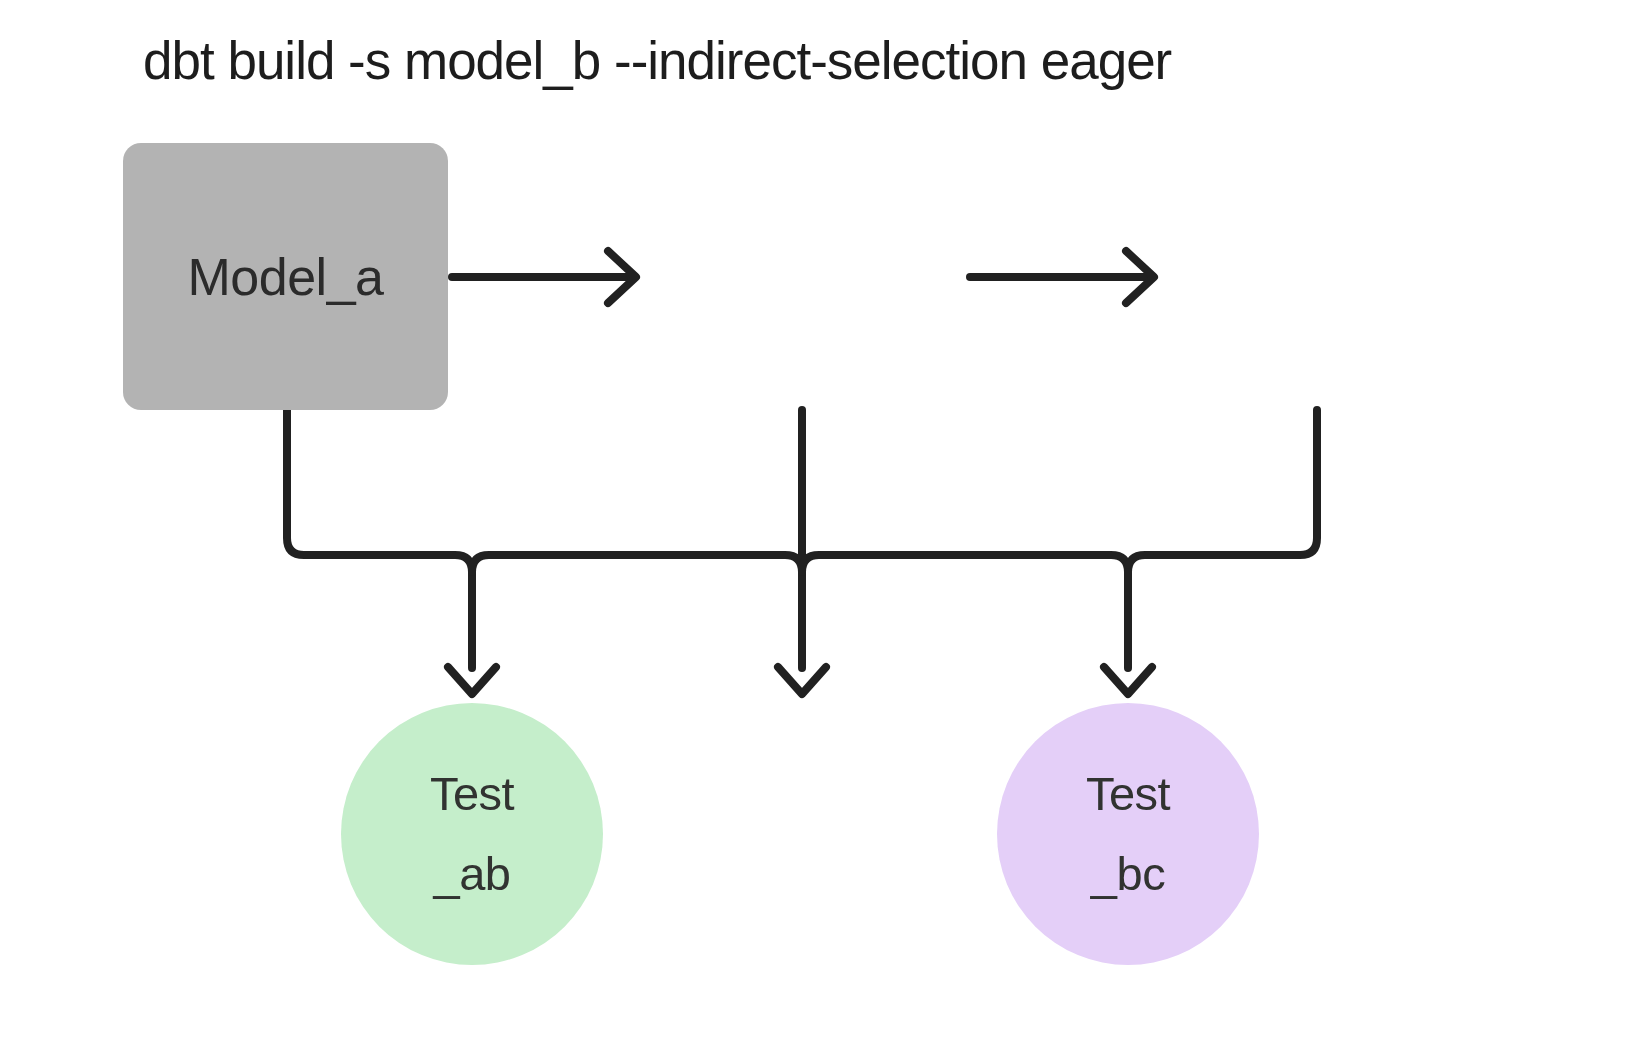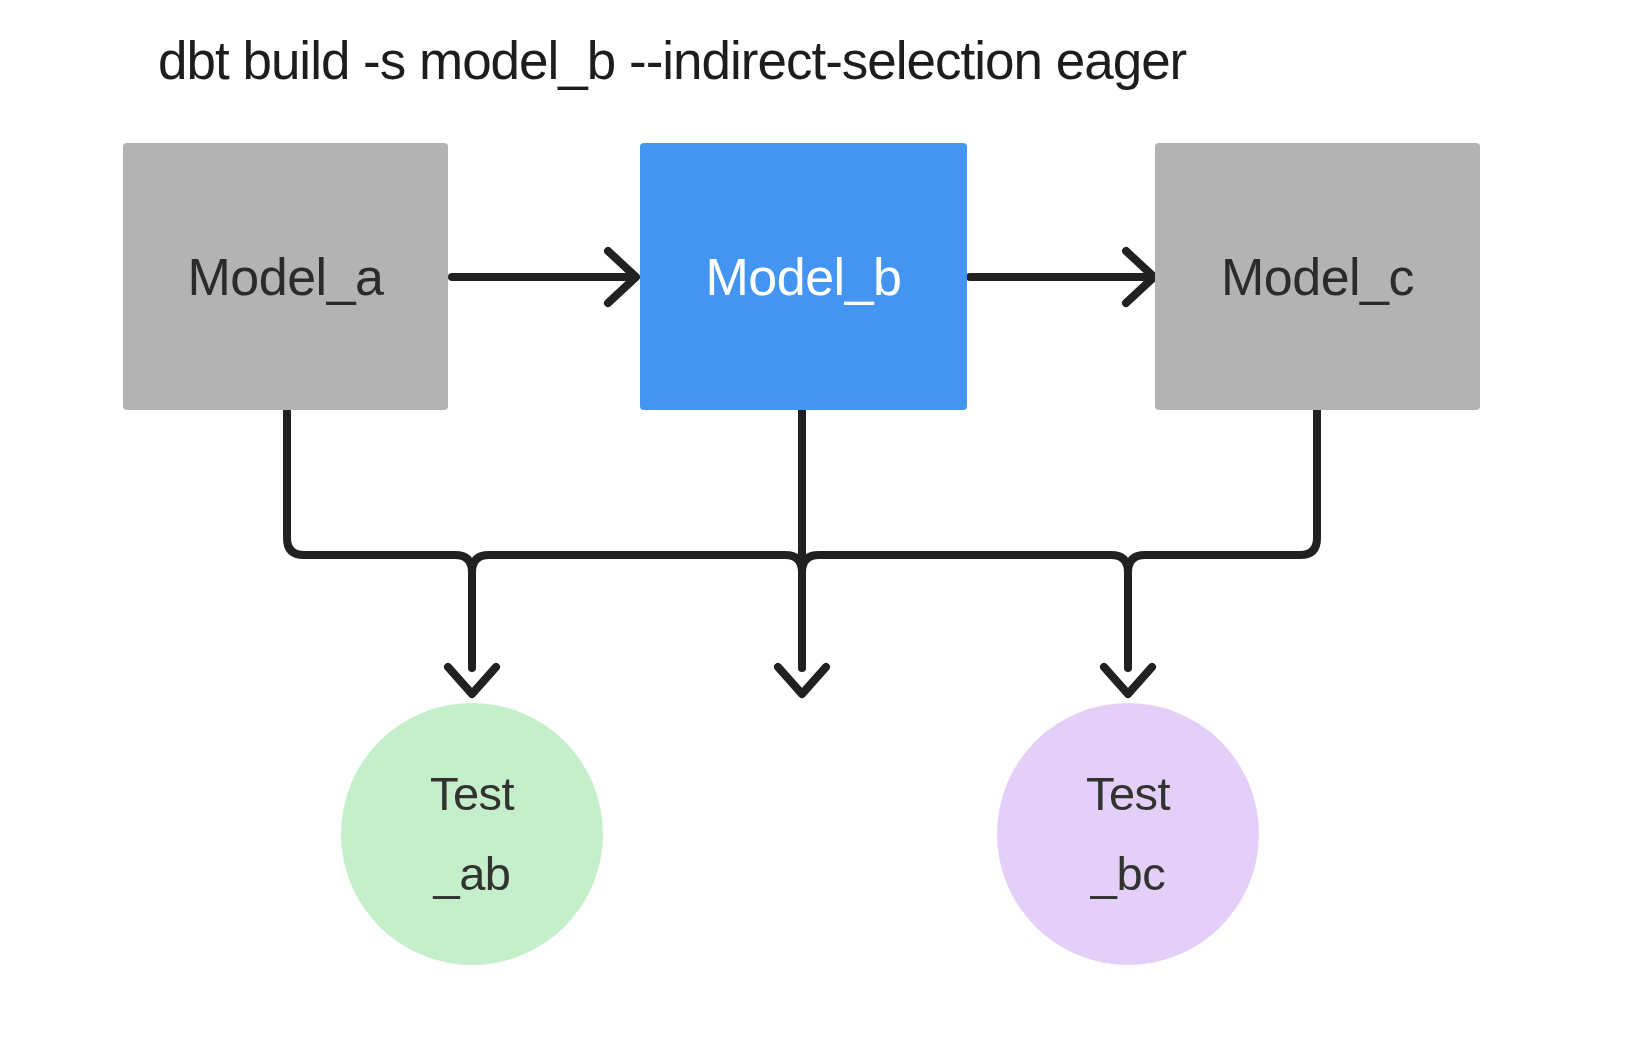--- a/index.html
+++ b/index.html
@@ -22,21 +22,21 @@
   .canvas {
     position: relative;
     width: 1630px;
     height: 1060px;
     background: var(--background);
     overflow: hidden;
   }
 
   .title {
     position: absolute;
-    left: 158px;
+    left: 143px;
     top: 30px;
     font-size: 53px;
     letter-spacing: -1px;
     color: var(--title-text);
     white-space: nowrap;
   }
 
   .edges-layer {
     position: absolute;
     left: 0; top: 0;
@@ -48,21 +48,21 @@
     stroke: var(--edge-stroke);
     stroke-width: 8;
     stroke-linecap: round;
     stroke-linejoin: round;
   }
 
   .model-node {
     position: absolute;
     top: 143px;
     height: 267px;
-    border-radius: 4px;
+    border-radius: 18px;
     display: flex;
     align-items: center;
     justify-content: center;
     font-size: 52px;
     letter-spacing: -0.5px;
   }
   .model-default {
     background: var(--model-default-fill);
     color: var(--model-default-text);
   }
@@ -124,27 +124,21 @@
 
     <path class="edge" d="M 448 667 L 472 694 L 496 667"></path>
     <path class="edge" d="M 778 667 L 802 694 L 826 667"></path>
     <path class="edge" d="M 1104 667 L 1128 694 L 1152 667"></path>
   </svg>
 
   <div class="model-node model-a model-default">
     <span>Model_a</span>
   </div>
 
-  <div class="model-node model-b model-selected">
-    <span>Model_b</span>
-  </div>
 
-  <div class="model-node model-c model-default">
-    <span>Model_c</span>
-  </div>
 
   <div class="test-node test-ab">
     <span class="test-line">Test</span>
     <span class="test-line">_ab</span>
   </div>
 
 
   <div class="test-node test-bc">
     <span class="test-line">Test</span>
     <span class="test-line">_bc</span>

